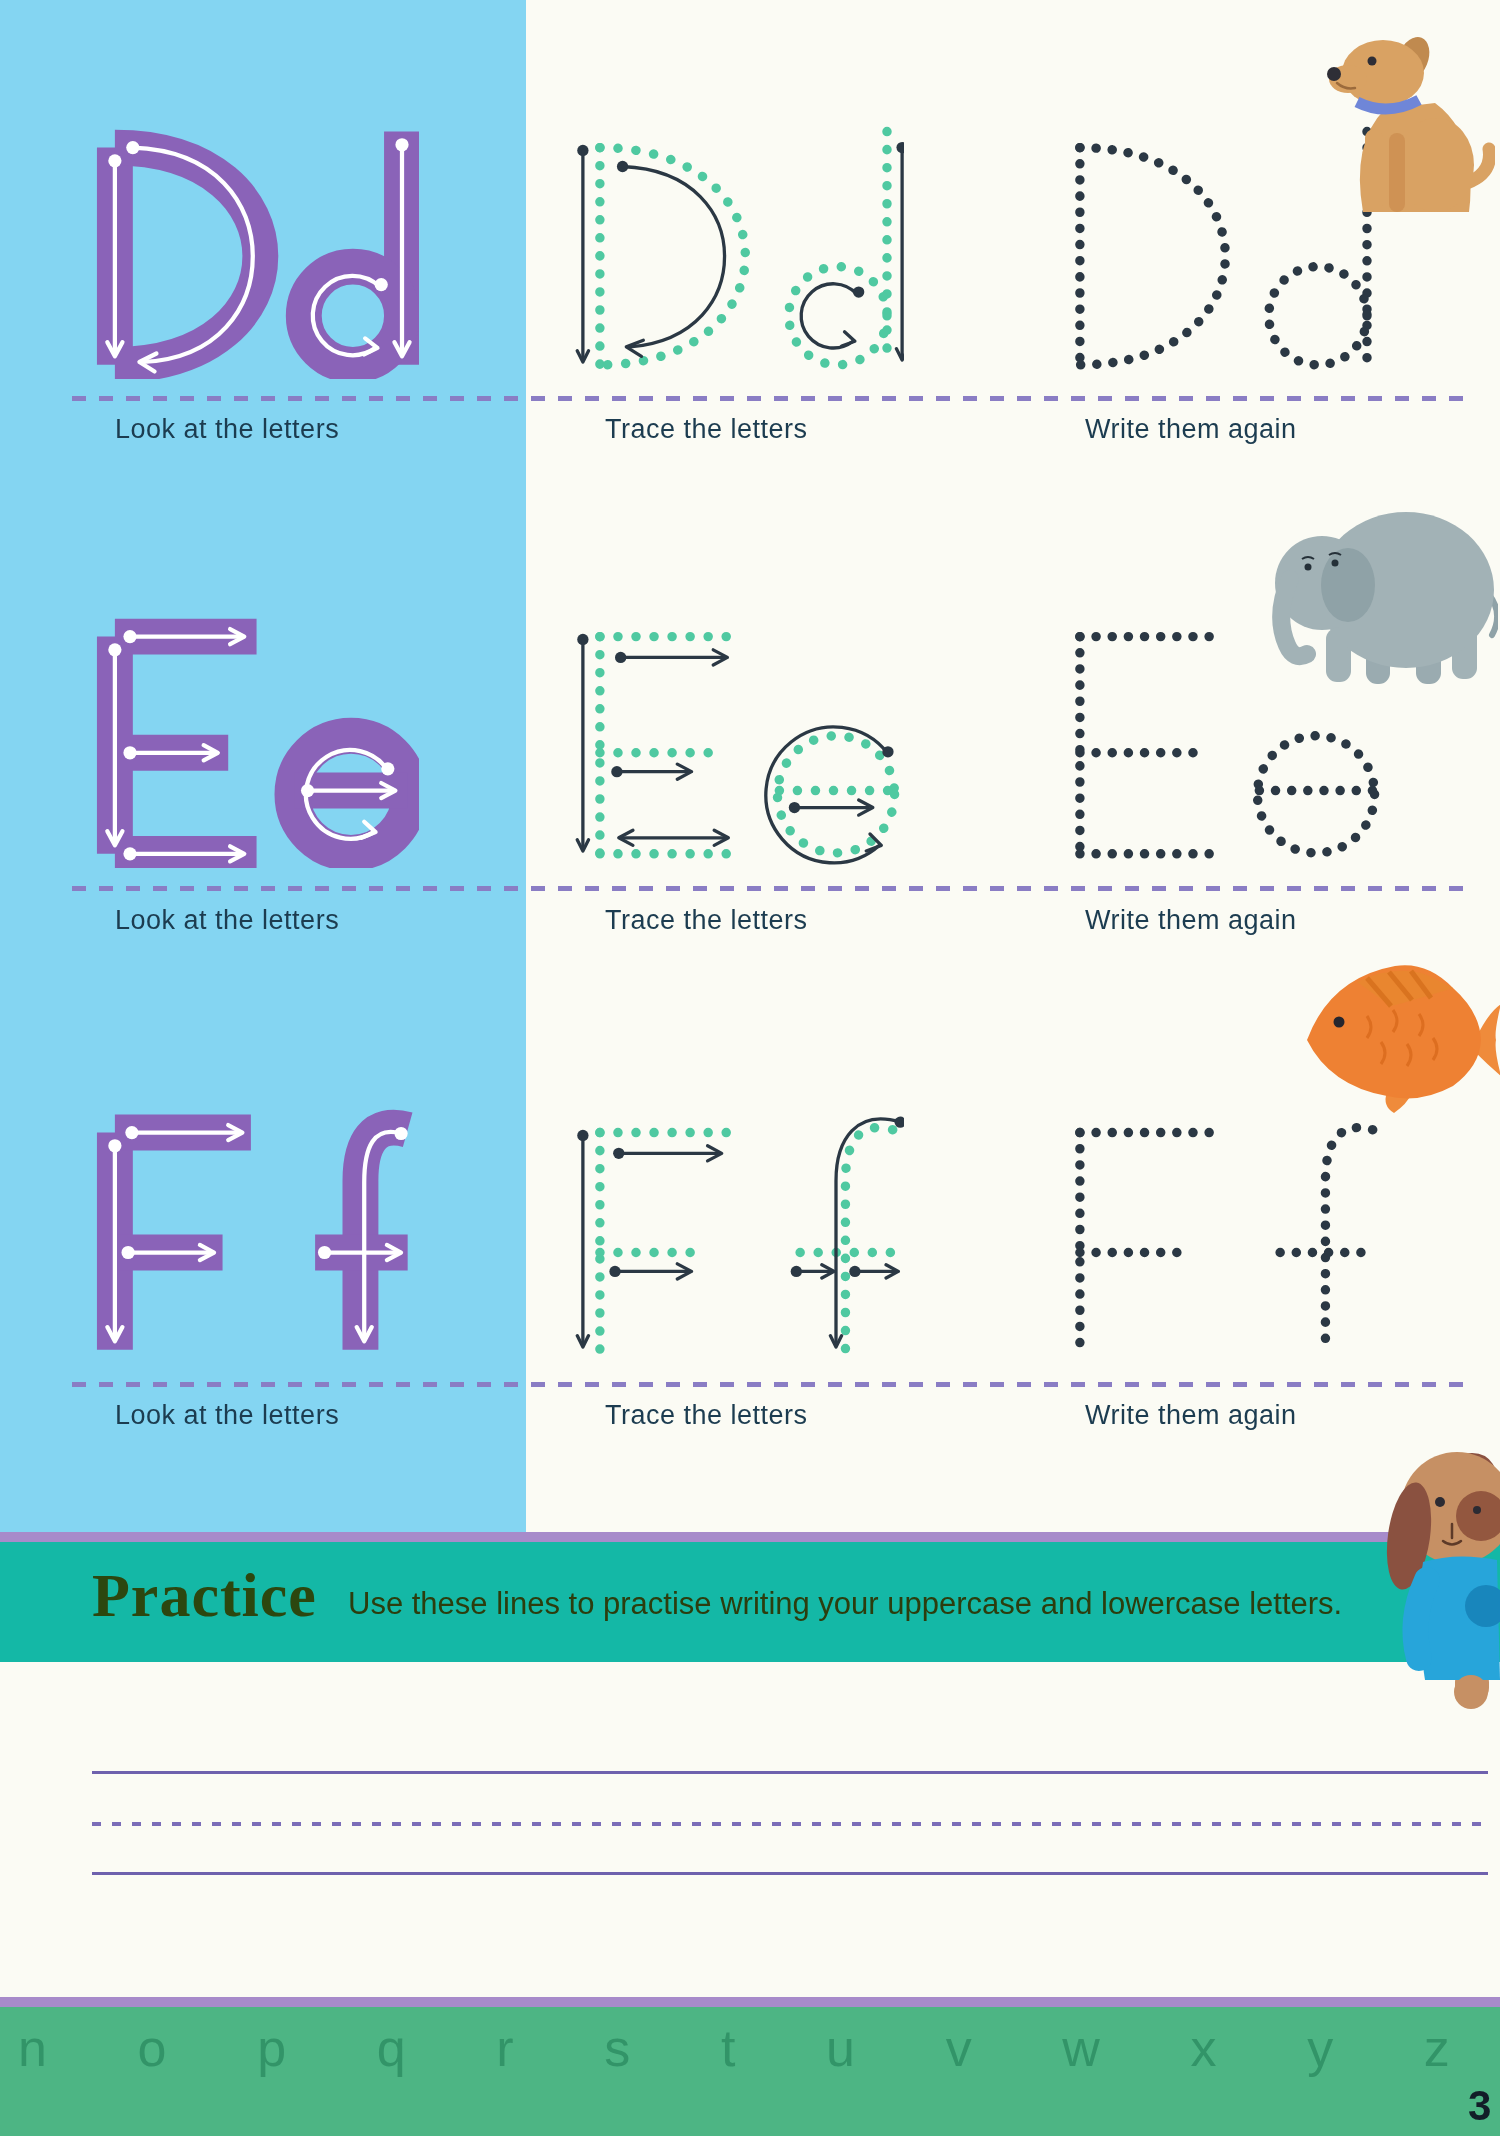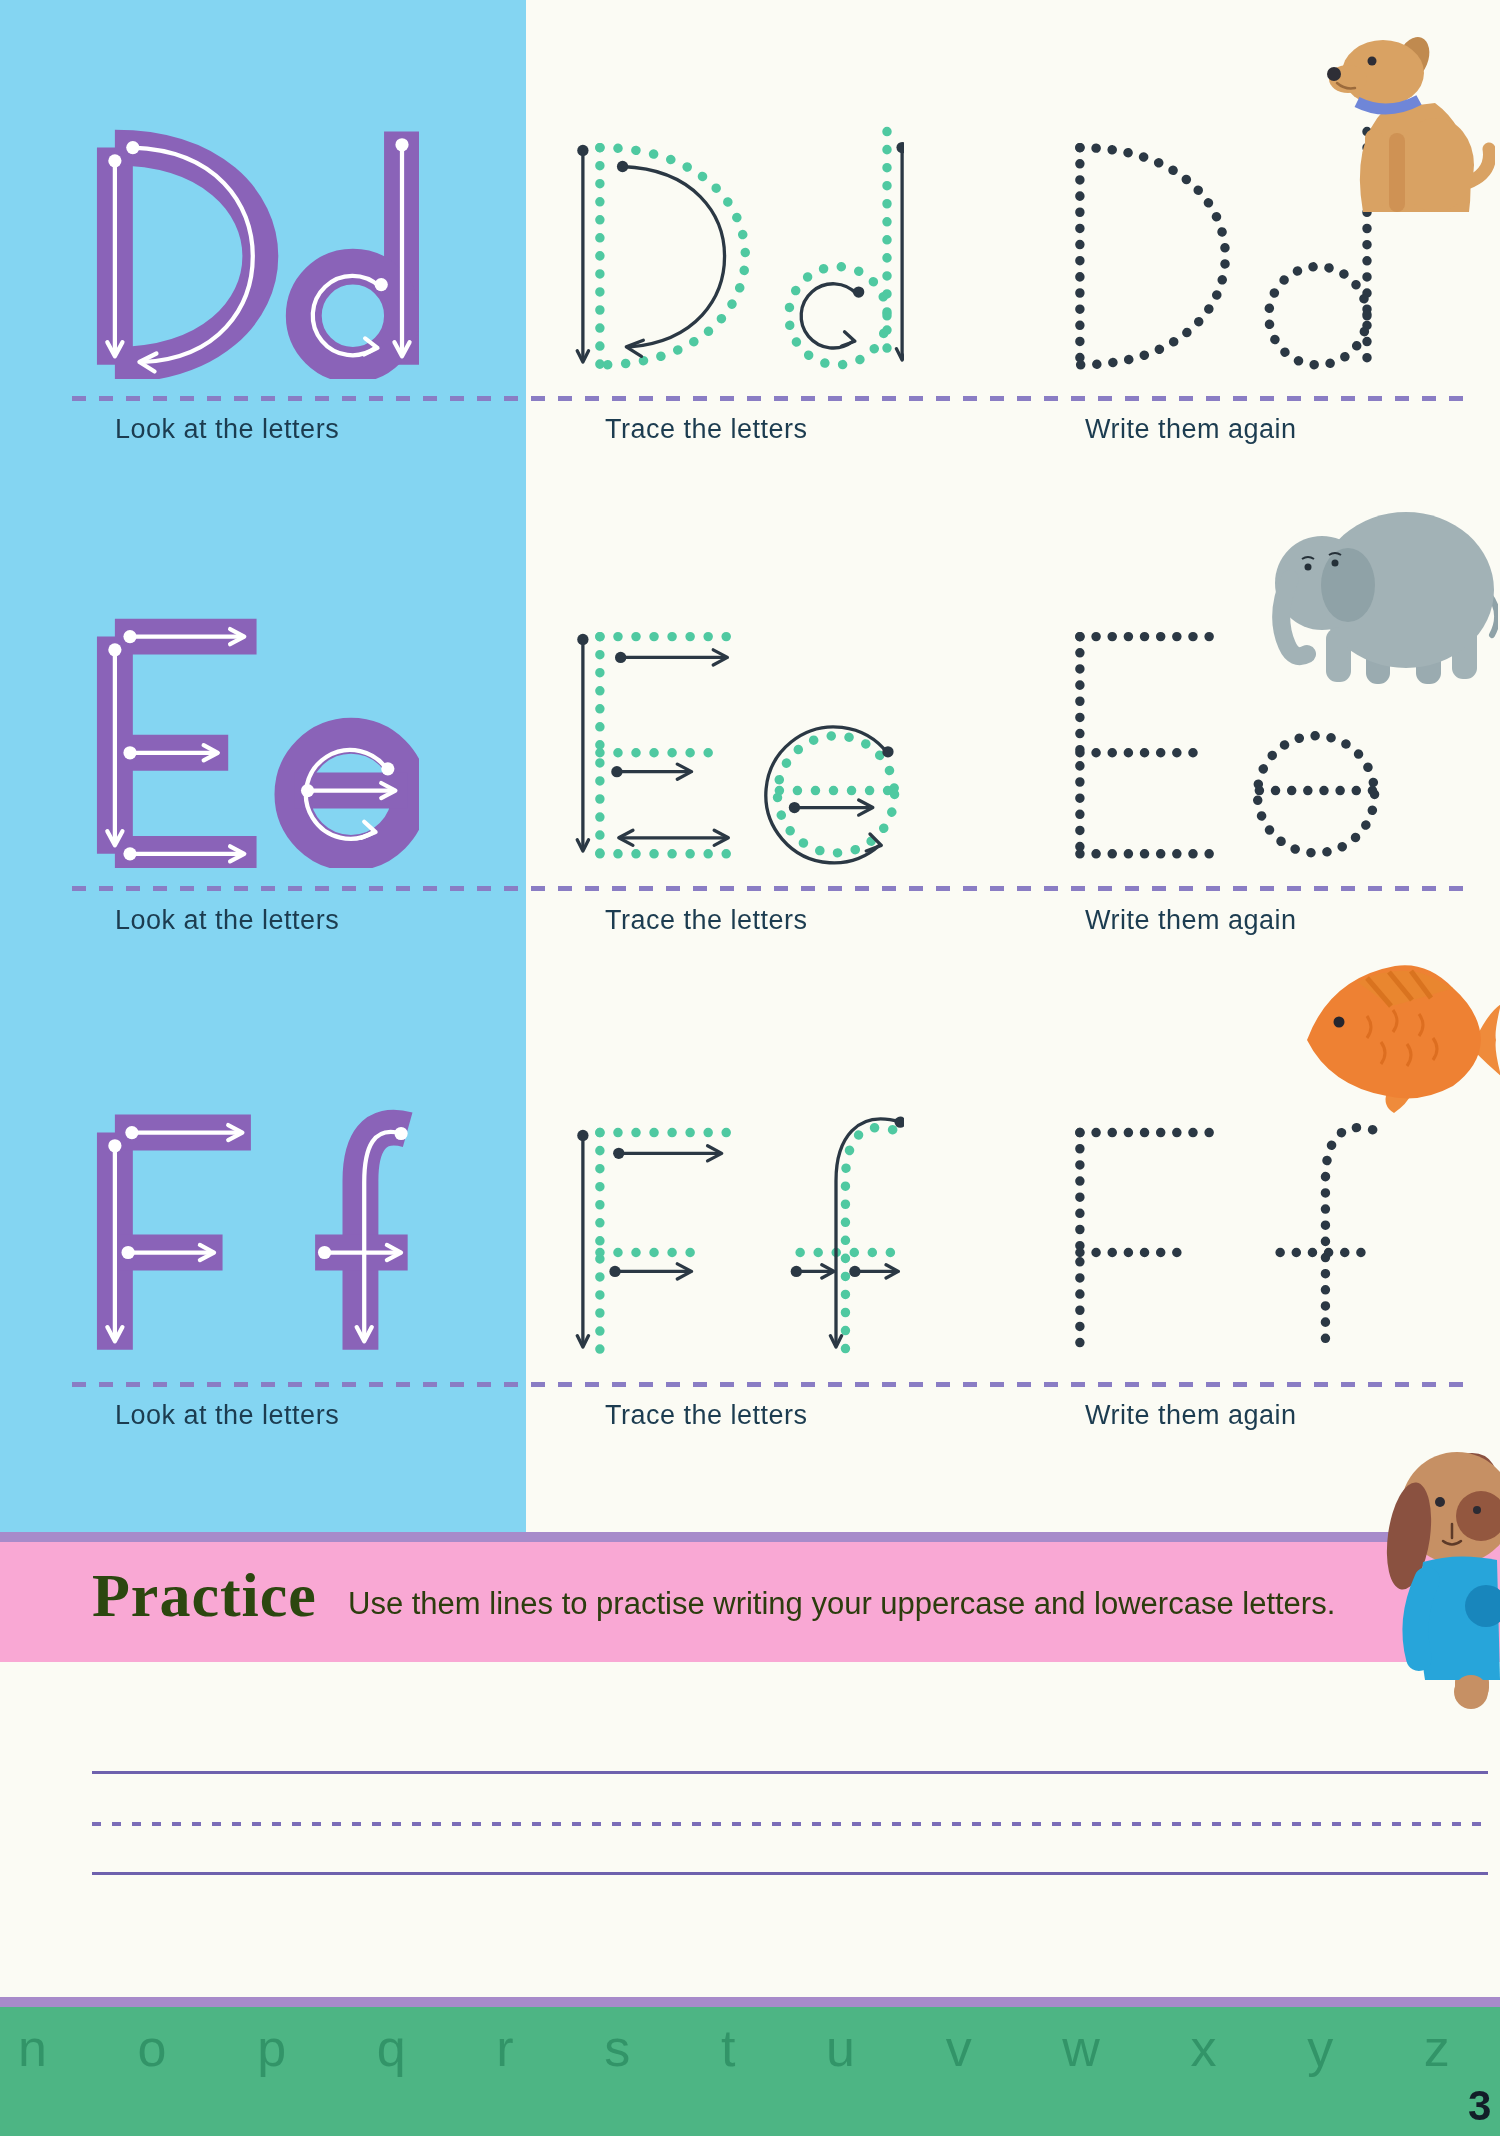--- a/index.html
+++ b/index.html
@@ -19,21 +19,21 @@
 
   
   .lt-solid{stroke:#8a63b8;fill:none;stroke-width:38;stroke-linejoin:round;stroke-linecap:butt;}
   .lt-green{stroke:#4fc9a1;fill:none;stroke-width:10;stroke-linecap:round;stroke-linejoin:round;stroke-dasharray:0.1 19;}
   .lt-dark {stroke:#2b3844;fill:none;stroke-width:10;stroke-linecap:round;stroke-linejoin:round;stroke-dasharray:0.1 17;}
   .ov-white{stroke:#ffffff;color:#ffffff;fill:none;stroke-width:4.5;stroke-linecap:round;stroke-linejoin:round;}
   .ov-dark {stroke:#2b3844;color:#2b3844;fill:none;stroke-width:3.5;stroke-linecap:round;stroke-linejoin:round;}
 
   
   .purple-rule{left:0;width:1500px;height:10px;background:#a78bca;}
-  .yellow-band{left:0;top:1542px;width:1500px;height:120px;background:#f9a8d4;}
+  .yellow-band{left:0;top:1542px;width:1500px;height:120px;background:#14b8a6;}
   .practice-title{font-family:"Liberation Serif",serif;font-weight:bold;font-size:62px;
     color:#2c470f;letter-spacing:1px;}
   .practice-instruction{font-size:31px;color:#2c3d0e;}
 
   
   .write-line{left:92px;width:1396px;height:3px;background:#6e61ad;}
   .write-line-dashed{left:92px;width:1396px;height:4px;
     background:repeating-linear-gradient(90deg,#7b6db8 0 9px,transparent 9px 20px);}
 
   
@@ -279,21 +279,21 @@
   <path d="M98 62 Q106 73 98 84" stroke="#dd6e20" stroke-width="3" fill="none"></path>
   <path d="M124 66 Q132 77 124 88" stroke="#dd6e20" stroke-width="3" fill="none"></path>
   <path d="M86 94 Q94 105 86 116" stroke="#dd6e20" stroke-width="3" fill="none"></path>
   <path d="M112 96 Q120 107 112 118" stroke="#dd6e20" stroke-width="3" fill="none"></path>
   <path d="M138 90 Q146 101 138 112" stroke="#dd6e20" stroke-width="3" fill="none"></path>
 </svg>
 
 <div class="abs purple-rule" style="top:1532px"></div>
 <div class="abs yellow-band">
   <span class="abs practice-title" style="left:92px;top:18px">Practice</span>
-  <span class="abs practice-instruction" style="left:348px;top:44px">Use them lines to practise writing your uppercase and lowercase letters.</span>
+  <span class="abs practice-instruction" style="left:348px;top:44px">Use these lines to practise writing your uppercase and lowercase letters.</span>
 </div>
 
 <svg class="abs" style="left:1385px;top:1428px" width="115" height="290" viewBox="0 0 115 290">
   <path d="M78 26 Q115 18 115 70 L115 112 Q95 96 80 62 Z" fill="#8a5140"></path>
   <circle cx="72" cy="80" r="56" fill="#c69064"></circle>
   <circle cx="96" cy="88" r="25" fill="#93573f"></circle>
   <ellipse cx="24" cy="108" rx="21" ry="54" fill="#8a5140" transform="rotate(8 24 108)"></ellipse>
   <circle cx="55" cy="74" r="5" fill="#2b2b33"></circle>
   <circle cx="92" cy="82" r="4" fill="#2b2b33"></circle>
   <path d="M67 96 L67 110" stroke="#5d3a28" stroke-width="2.5" stroke-linecap="round"></path>

